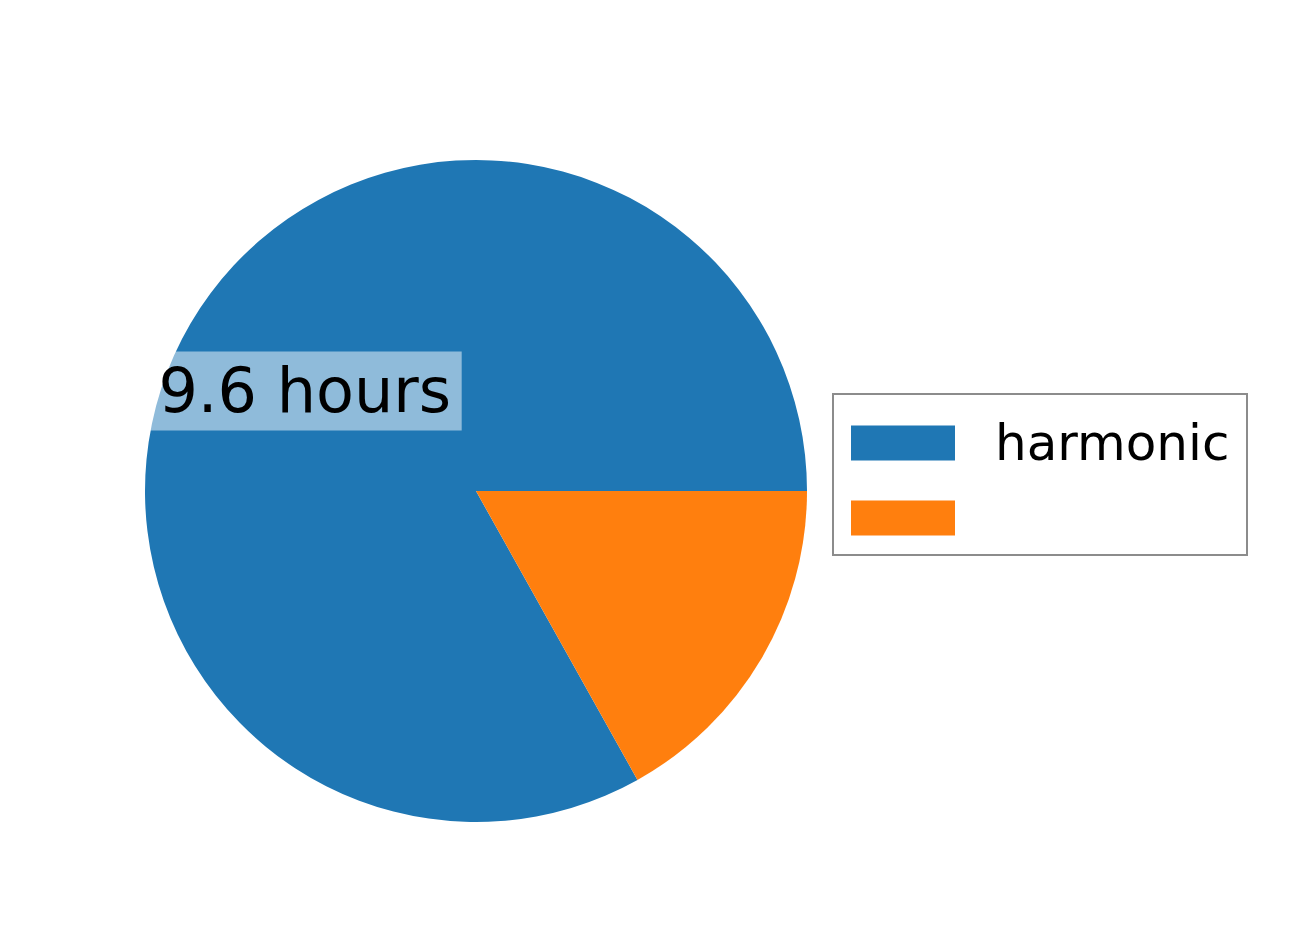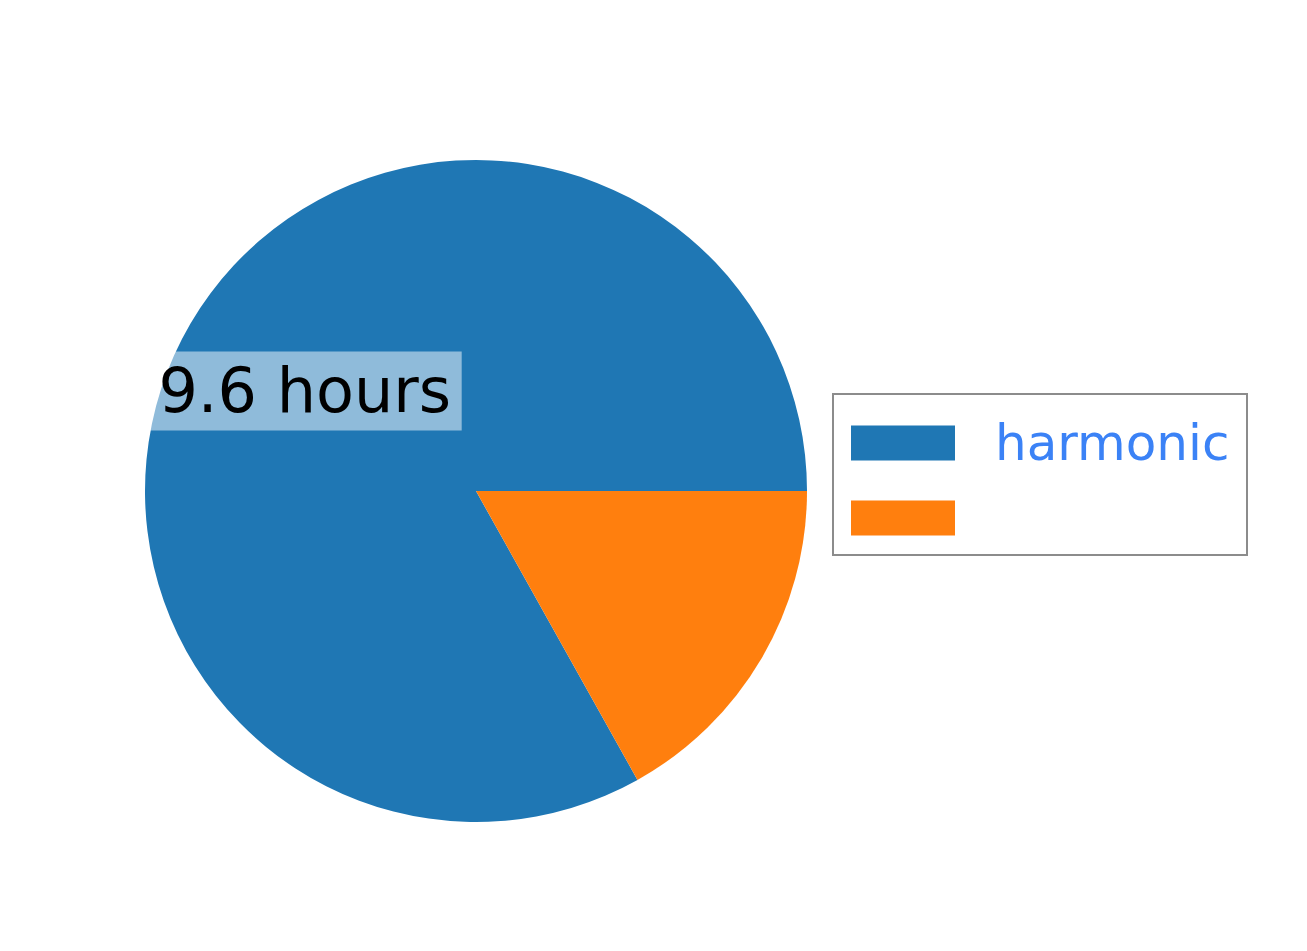--- a/index.html
+++ b/index.html
@@ -82,21 +82,21 @@
     top: 50%;
     transform: translateY(-50%);
   }
   .legend-text {
     position: absolute;
     left: 161px;
     top: 50%;
     transform: translateY(-50%);
     font-size: 50px;
     line-height: 1;
-    color: #3b82f6;
+    color: #000000;
     white-space: nowrap;
   }
 </style>
 </head>
 <body>
 
 <div id="figure" style="background: rgb(255, 255, 255);">
 
   <div id="pie-axes">
     <svg id="pie-svg" viewBox="0 0 662 662">

